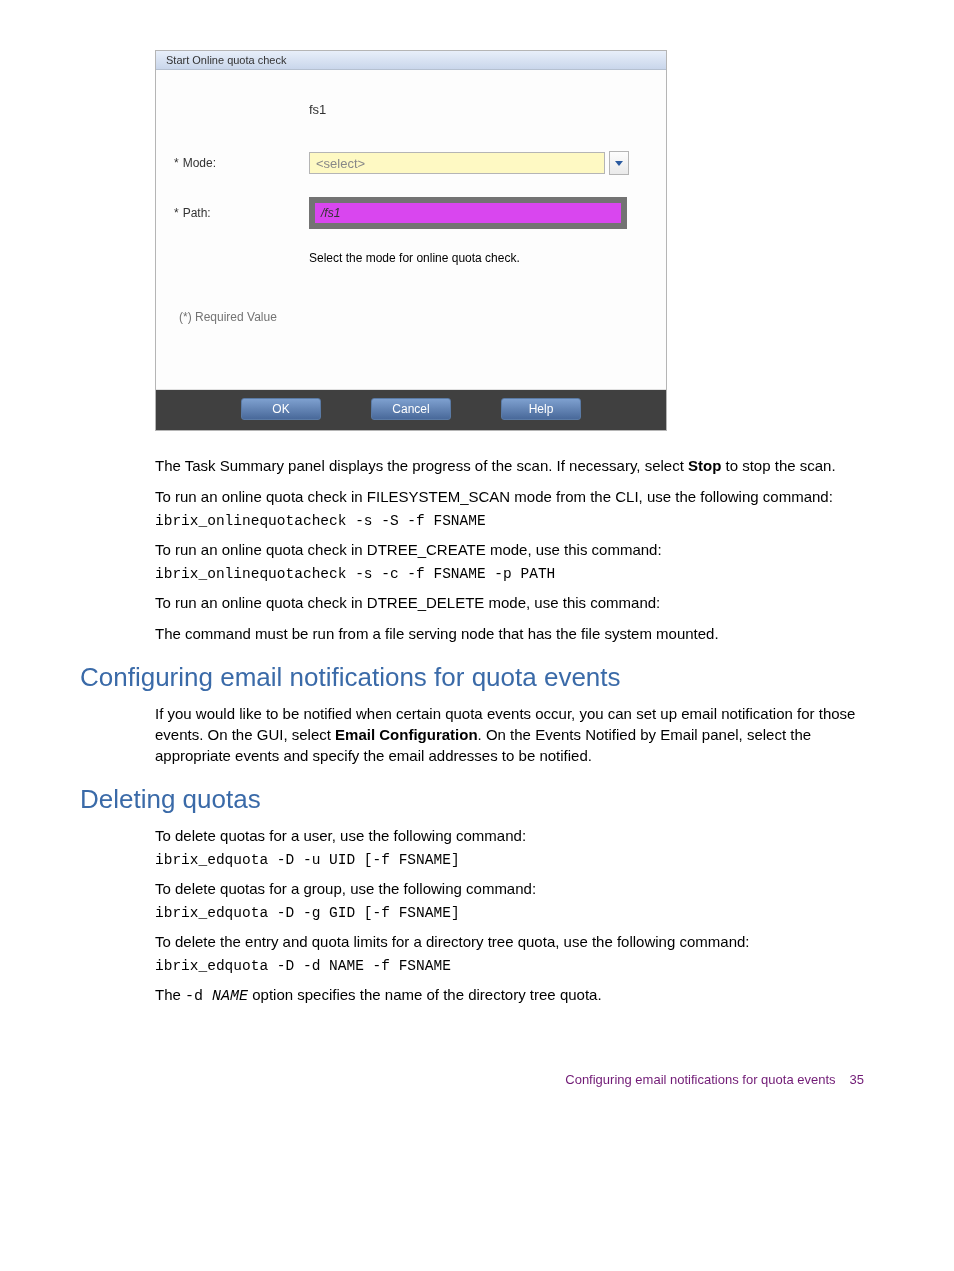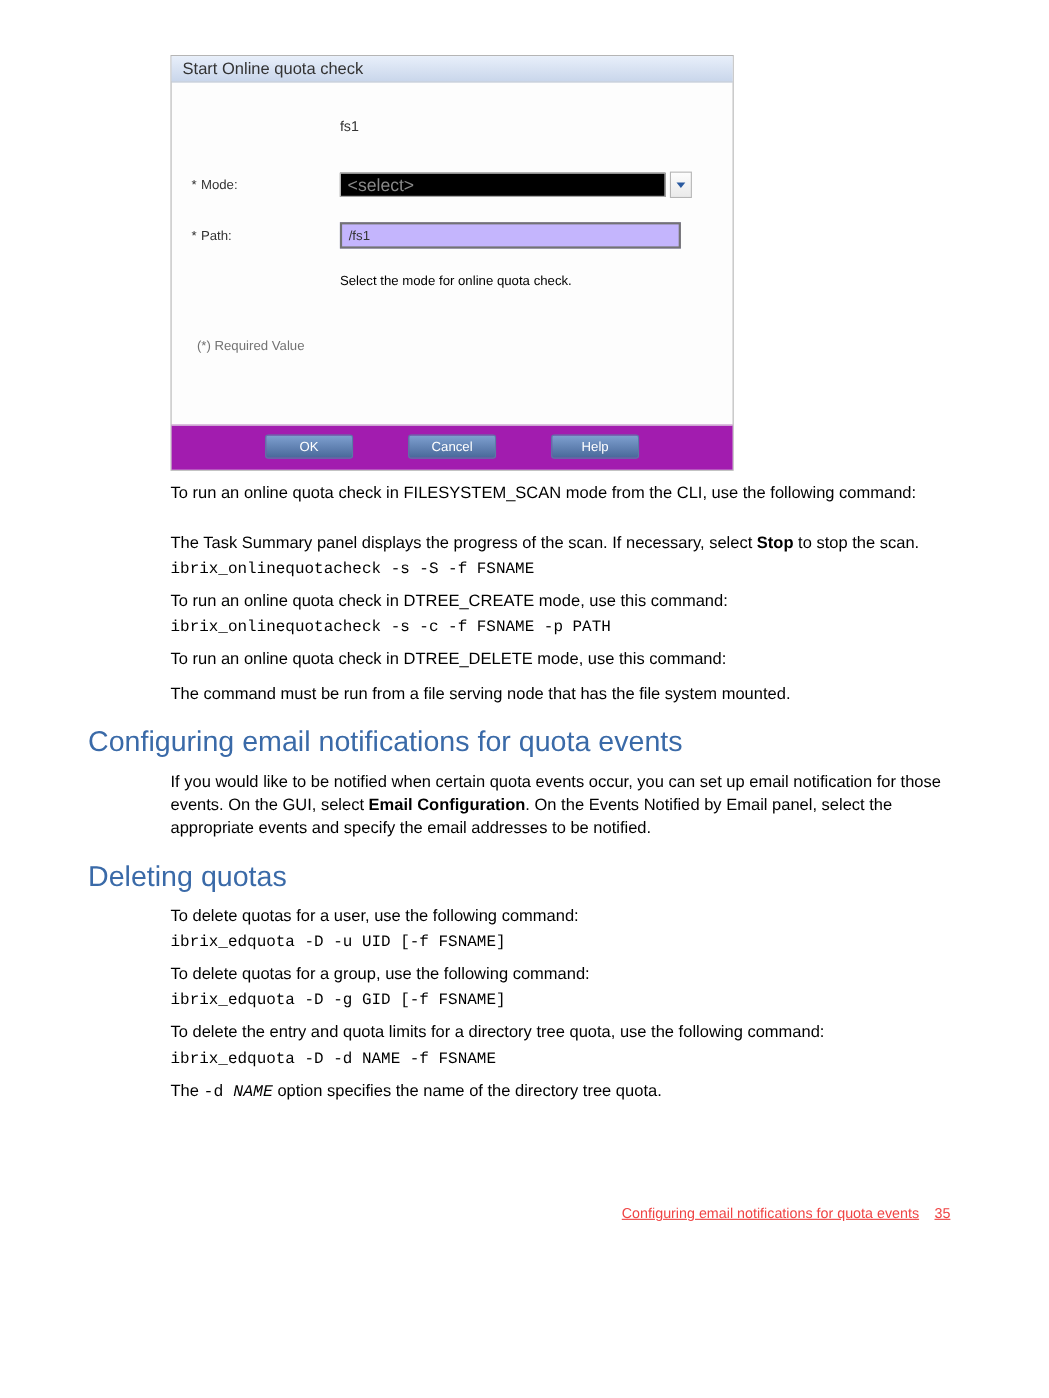--- a/index.html
+++ b/index.html
@@ -15,21 +15,21 @@
     box-sizing: border-box;
   }
   .dialog {
     margin-left: 75px;
     width: 510px;
     border: 1px solid #b5b5b5;
     background: #fdfdfd;
   }
   .dialog-title {
     background: linear-gradient(#e8effa, #c9d6eb);
-    font-size: 15px;
+    font-size: 11px;
     color: #333;
     padding: 3px 10px;
     border-bottom: 1px solid #b5c0d0;
   }
   .dialog-body {
     padding: 10px 18px 10px 18px;
     font-size: 12px;
     color: #333;
   }
   .heading-row {
@@ -52,22 +52,22 @@
     margin-right: 4px;
   }
   .select-box {
     display: flex;
     align-items: center;
     width: 320px;
   }
   .select-input {
     flex: 1;
     border: 1px solid #b5b5b5;
-    background: #000000;
-    font-size: 16px;
+    background: #fef9c3;
+    font-size: 13px;
     color: #888;
     padding: 3px 6px;
     height: 14px;
   }
   .select-btn {
     width: 18px;
     height: 22px;
     border: 1px solid #b5b5b5;
     background: linear-gradient(#fdfdfd, #eaeaea);
     display: flex;
@@ -76,44 +76,45 @@
     margin-left: 4px;
   }
   .chev {
     width: 0; height: 0;
     border-left: 4px solid transparent;
     border-right: 4px solid transparent;
     border-top: 5px solid #2a5aa0;
   }
   .text-input {
     width: 294px;
-    border: 2px solid #737373;
-    background: #c4b5fd;
+    border: 6px solid #737373;
+    background: #d946ef;
     font-size: 12px;
     color: #333;
     padding: 3px 6px;
     height: 14px;
+    font-style: italic;
   }
   .helper-text {
     margin: 18px 0 30px 135px;
     font-size: 12px;
     color: #000000;
   }
   .required-note {
     margin: 45px 0 55px 5px;
     font-size: 12px;
     color: #737373;
   }
   .dialog-buttons {
     display: flex;
     justify-content: center;
     gap: 50px;
     padding: 8px 0 10px 0;
     border-top: 1px solid #e0e0e0;
-    background: #a21caf;
+    background: #404040;
   }
   .dlg-btn {
     width: 78px;
     padding: 3px 0;
     font-size: 12px;
     color: #fff;
     text-align: center;
     border: 1px solid #5a7aa5;
     border-radius: 3px;
     background: linear-gradient(#7ea0cf, #49699a);
@@ -137,27 +138,26 @@
   }
   .code-line .it { }
   .h2 {
     font-family: "Segoe UI Light", "Segoe UI", Arial, sans-serif;
     font-weight: 300;
     font-size: 26px;
     color: #3a6aa8;
     margin: 18px 0 6px 0;
   }
   .footer {
-    margin-top: 92px;
+    margin-top: 65px;
     text-align: right;
     font-family: "Segoe UI", Arial, sans-serif;
     font-size: 13px;
-    color: #ef4444;
+    color: #701a75;
     padding-right: 10px;
-    text-decoration: underline;
   }
   .footer .pn { margin-left: 14px; }
   .bold { font-weight: bold; }
   .mono { font-family: "Courier New", monospace; }
 </style>
 </head>
 <body>
 
 <div class="page">
 
@@ -185,22 +185,22 @@
 
       <div class="required-note">(*) Required Value</div>
     </div>
     <div class="dialog-buttons">
       <div class="dlg-btn">OK</div>
       <div class="dlg-btn">Cancel</div>
       <div class="dlg-btn">Help</div>
     </div>
   </div>
 
+  <p class="body-text first"><span>The Task Summary panel displays the progress of the scan. If necessary, select </span><span class="bold">Stop</span><span> to stop the scan.</span></p>
   <p class="body-text">To run an online quota check in FILESYSTEM_SCAN mode from the CLI, use the following command:</p>
-  <p class="body-text first"><span>The Task Summary panel displays the progress of the scan. If necessary, select </span><span class="bold">Stop</span><span> to stop the scan.</span></p>
   <div class="code-line"><span>ibrix_onlinequotacheck -s -S -f </span><span class="it">FSNAME</span></div>
   <p class="body-text">To run an online quota check in DTREE_CREATE mode, use this command:</p>
   <div class="code-line"><span>ibrix_onlinequotacheck -s -c -f </span><span class="it">FSNAME</span><span> -p </span><span class="it">PATH</span></div>
   <p class="body-text">To run an online quota check in DTREE_DELETE mode, use this command:</p>
   <p class="body-text">The command must be run from a file serving node that has the file system mounted.</p>
 
   <h2 class="h2">Configuring email notifications for quota events</h2>
   <p class="body-text"><span>If you would like to be notified when certain quota events occur, you can set up email notification for those events. On the GUI, select </span><span class="bold">Email Configuration</span><span>. On the Events Notified by Email panel, select the appropriate events and specify the email addresses to be notified.</span></p>
 
   <h2 class="h2">Deleting quotas</h2>

